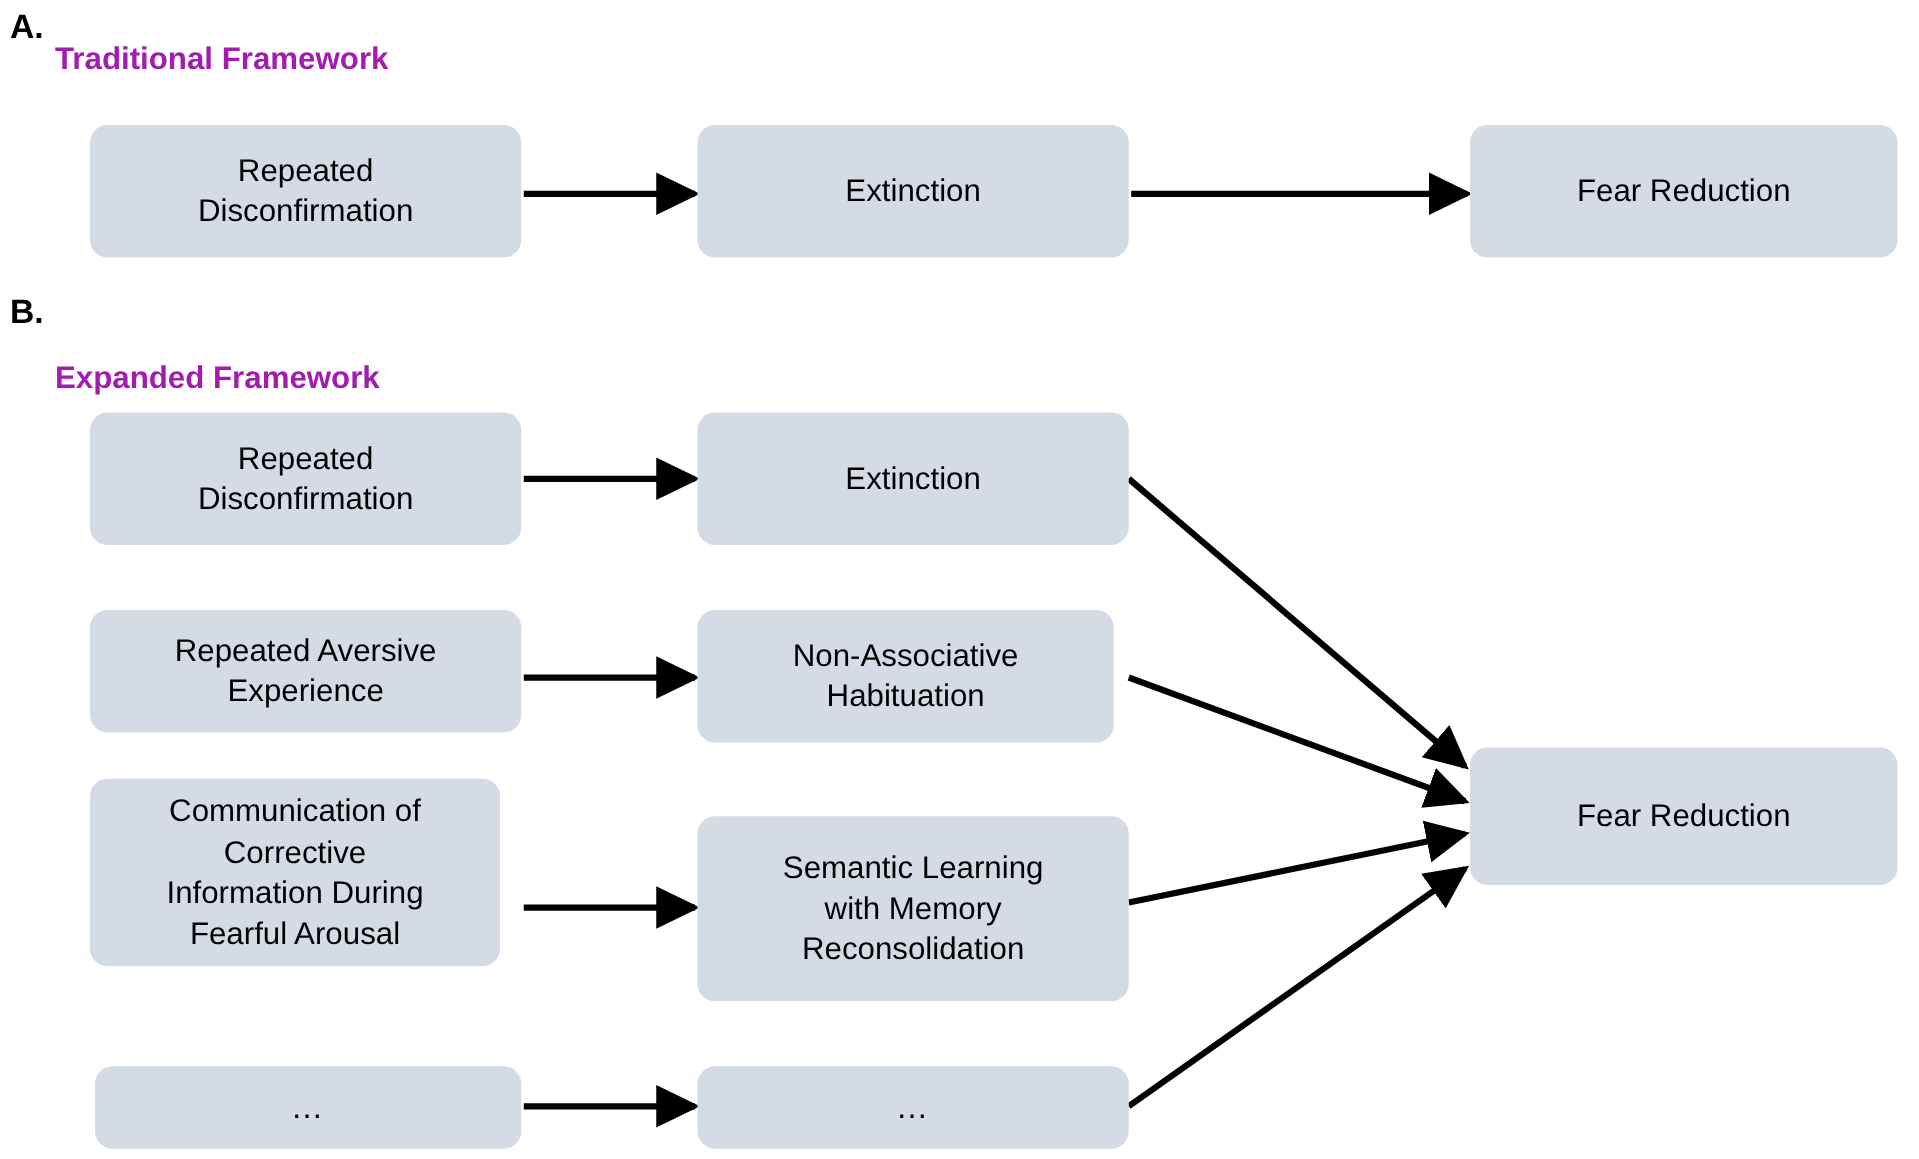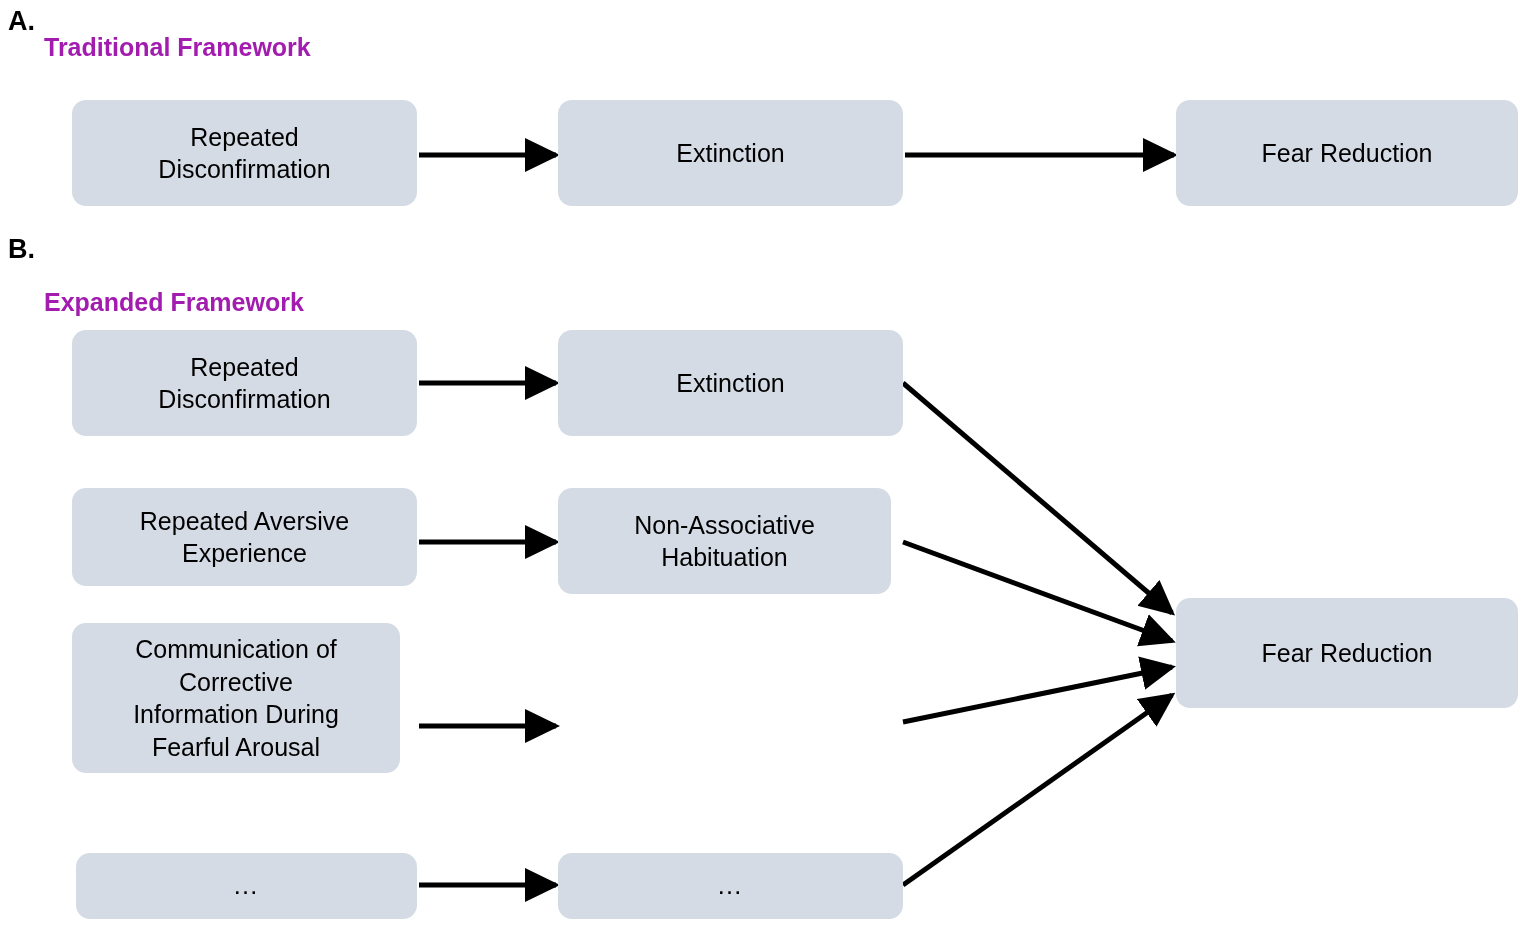--- a/index.html
+++ b/index.html
@@ -107,19 +107,22 @@
 
   <div class="node" style="left:72px; top:488px; width:345px; height:98px;">Repeated Aversive
 Experience</div>
   <div class="node" style="left:558px; top:488px; width:333px; height:106px;">Non-Associative
 Habituation</div>
 
   <div class="node" style="left:72px; top:623px; width:328px; height:150px;">Communication of
 Corrective
 Information During
 Fearful Arousal</div>
+  <div class="node" style="left:558px; top:653px; width:345px; height:148px;">Semantic Learning
+with Memory
+Reconsolidation</div>
 
   <div class="node ellipsis-node" style="left:76px; top:853px; width:341px; height:66px;">…</div>
   <div class="node ellipsis-node" style="left:558px; top:853px; width:345px; height:66px;">…</div>
 
   <div class="node" style="left:1176px; top:598px; width:342px; height:110px;">Fear Reduction</div>
 
 </div>
 
 </body></html>

